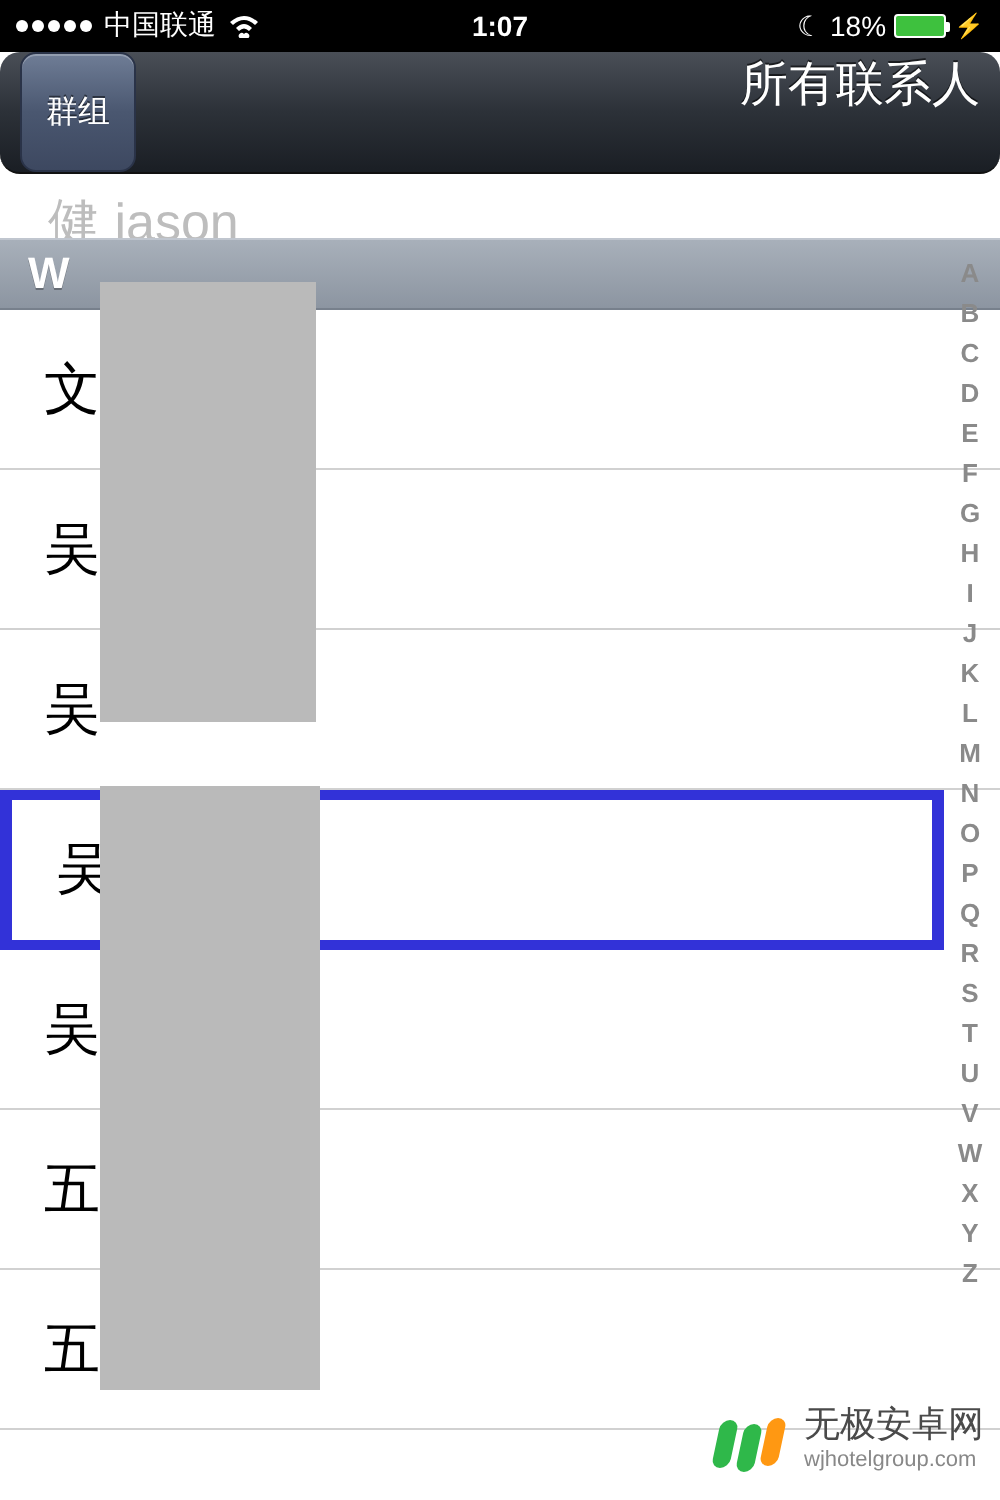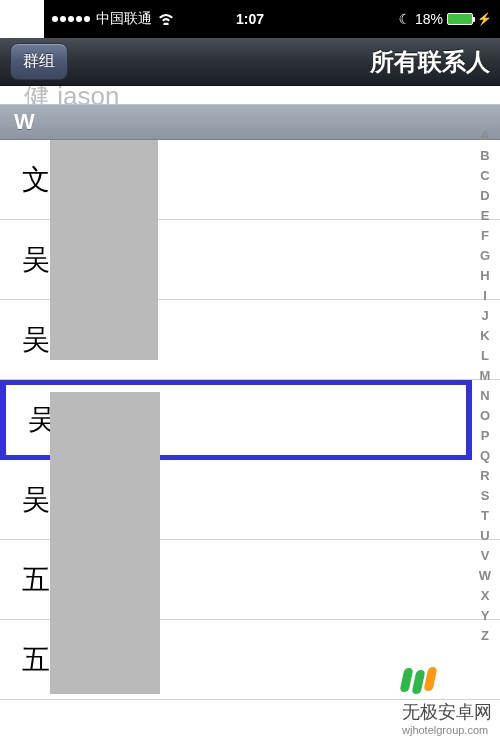--- a/index.html
+++ b/index.html
@@ -5,30 +5,29 @@
     * { margin: 0; padding: 0; box-sizing: border-box; }
     body {
       width: 500px;
       height: 750px;
       font-family: -apple-system, "Helvetica Neue", Arial, sans-serif;
       background: #fff;
       position: relative;
       overflow: hidden;
     }
     .status-bar {
-      height: 38px;
+      height: 26px;
       background: #000;
       color: #fff;
       display: flex;
       align-items: center;
       justify-content: space-between;
       padding: 0 8px;
       font-size: 14px;
       font-weight: 500;
-      margin-left: 44px;
     }
     .status-left { display: flex; align-items: center; gap: 6px; }
     .signal-dots { display: flex; gap: 2px; }
     .dot { width: 6px; height: 6px; border-radius: 50%; background: #fff; }
     .wifi-icon { width: 16px; height: 12px; display: flex; align-items: flex-end; }
     .status-center { position: absolute; left: 50%; transform: translateX(-50%); font-weight: 700; }
     .status-right { display: flex; align-items: center; gap: 4px; }
     .moon { font-size: 14px; }
     .battery {
       width: 26px; height: 12px;
@@ -40,42 +39,42 @@
     .battery::after {
       content: '';
       position: absolute;
       right: -3px; top: 3px;
       width: 2px; height: 5px;
       background: #fff;
       border-radius: 0 1px 1px 0;
     }
     .bolt { font-size: 12px; }
     .nav-bar {
-      height: 48px;
+      height: 61px;
       background: linear-gradient(to bottom, #4a4f57 0%, #2c3138 50%, #1a1e24 100%);
       display: flex;
-      align-items: center;
       justify-content: space-between;
       padding: 0 10px;
       border-bottom: 1px solid #111;
+      border-radius: 10px;
     }
     .nav-btn {
       background: linear-gradient(to bottom, #6f7d96 0%, #4a5770 50%, #3d4860 100%);
       border: 1px solid #2a3348;
       border-radius: 8px;
       color: #fff;
       font-size: 16px;
       padding: 7px 12px;
       box-shadow: inset 0 1px 0 rgba(255,255,255,0.25);
       text-shadow: 0 -1px 0 rgba(0,0,0,0.5);
     }
     .nav-title {
       color: #fff;
       font-size: 24px;
-      font-weight: 700;
+      font-weight: 400;
       text-shadow: 0 -1px 0 rgba(0,0,0,0.6);
     }
     .content {
       position: relative;
       height: calc(750px - 26px - 56px);
       overflow: hidden;
     }
     .section-header {
       background: linear-gradient(to bottom, #a8b0ba 0%, #8c95a1 100%);
       color: #fff;
@@ -83,21 +82,21 @@
       font-weight: bold;
       padding: 4px 14px;
       text-shadow: 0 1px 0 rgba(0,0,0,0.3);
       border-top: 1px solid #c0c6cf;
       border-bottom: 1px solid #77808c;
       height: 36px;
       display: flex;
       align-items: center;
     }
     .partial-row {
-      height: 18px;
+      height: 32px;
       display: flex;
       align-items: flex-end;
       padding-left: 24px;
       font-size: 26px;
       color: #bdbdbd;
       overflow: hidden;
     }
     .partial-text { transform: translateY(10px); }
     .contact-row {
       height: 80px;
@@ -133,25 +132,24 @@
       font-weight: 600;
       color: #8a8a8a;
       line-height: 20px;
     }
     .index-letter { cursor: pointer; }
     .watermark {
       position: absolute;
       right: 8px;
       bottom: 14px;
       display: flex;
-      align-items: flex-start;
+      align-items: flex-end;
       gap: 6px;
       color: #4a4a4a;
       font-size: 18px;
-      flex-direction: column;
     }
     .wm-logo {
       width: 38px; height: 26px;
       position: relative;
     }
     .wm-text small { display: block; font-size: 11px; color: #888; }
     .wm-w1, .wm-w2, .wm-w3 {
       position: absolute;
       width: 9px; height: 24px;
       border-radius: 5px;

